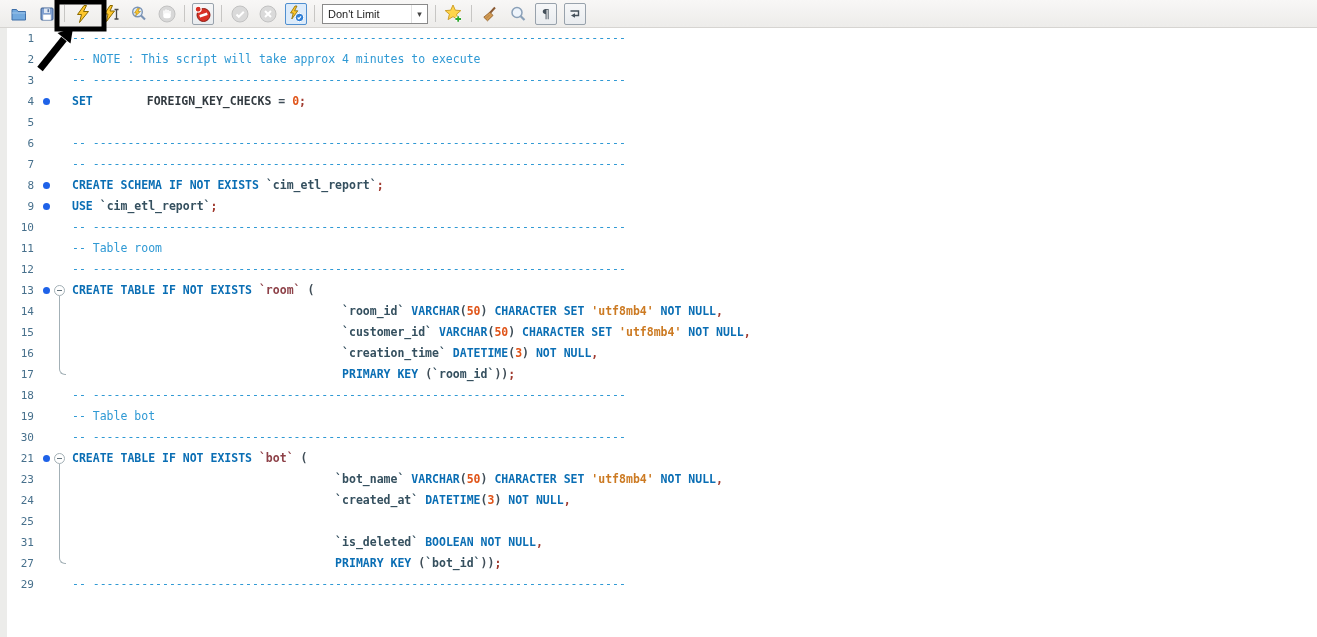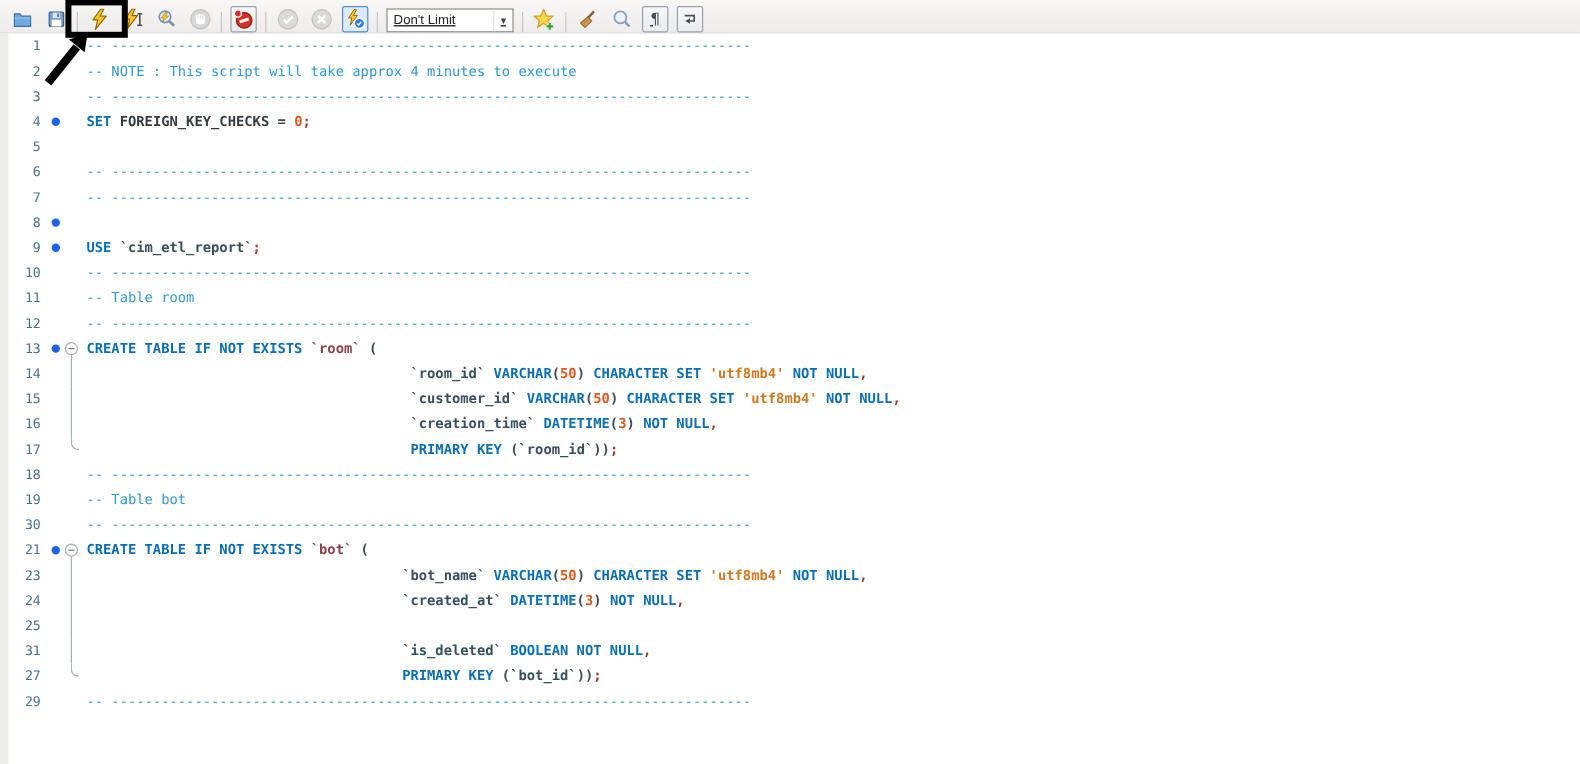--- a/index.html
+++ b/index.html
@@ -5,23 +5,22 @@
   html,body{margin:0;padding:0;}
   body{
     width:1317px;height:637px;overflow:hidden;position:relative;
     background:#ffffff;font-family:"Liberation Sans",sans-serif;
   }
   
   .toolbar{
     position:absolute;top:0;left:0;right:0;height:28px;
     background:linear-gradient(#f8f7f6,#edecea);
     border-bottom:1px solid #d6d4d1;
-    display:flex;align-items:flex-end;column-gap:7px;padding-left:8px;
+    display:flex;align-items:center;column-gap:7px;padding-left:8px;
     box-sizing:border-box;
-    text-decoration:underline;
   }
   .tbtn{width:21px;height:22px;display:flex;align-items:center;justify-content:center;flex:none;}
   .tbox{
     width:22px;height:22px;display:flex;align-items:center;justify-content:center;flex:none;
     border:1px solid #98a2ac;border-radius:2px;background:linear-gradient(#f6f7f8,#e9ecef);
     box-sizing:border-box;
   }
   .tbox.autocommit{border:1px solid #4f8fd0;background:#dcebfa;}
   .tsep{width:1px;height:17px;background:#c7c6c4;flex:none;}
   .combo{
@@ -55,21 +54,21 @@
   .fold-end{
     position:absolute;left:25px;top:0;width:7px;height:11px;box-sizing:border-box;
     border-left:1px solid var(--fold);border-bottom:1px solid var(--fold);
     border-bottom-left-radius:6px;
   }
   .code{white-space:pre;flex:none;}
   .tk{font-weight:bold;}
   .tk-cm{color:var(--cm);font-weight:normal;}
   .tk-kw{color:var(--kw);}
   .tk-id{color:var(--id);}
-  .tk-pl{color:var(--pl);}
+  .tk-pl{color:var(--pl);margin-left:47px;}
   .tk-tb{color:var(--tb);margin-top:36px;}
   .tk-nm{color:var(--nm);}
   .tk-st{color:var(--st);}
   .tk-pr{color:var(--pr);}
   .tk-op{color:var(--op);}
   
   .annot{position:absolute;top:0;left:0;pointer-events:none;z-index:20;}
 </style>
 </head>
 <body>
@@ -242,20 +241,21 @@
       <div class="line">
         <span class="lnum">7</span>
         <span class="gmark"></span>
         <span class="code"><span class="tk tk-cm">-- -----------------------------------------------------------------------------</span></span>
       </div>
       <div class="line">
         <span class="lnum">8</span>
         <span class="gmark">
           <i class="dot"></i>
         </span>
+        <span class="code"><span class="tk tk-kw">CREATE SCHEMA IF NOT EXISTS </span><span class="tk tk-id">`cim_etl_report`</span><span class="tk tk-op">;</span></span>
       </div>
       <div class="line">
         <span class="lnum">9</span>
         <span class="gmark">
           <i class="dot"></i>
         </span>
         <span class="code"><span class="tk tk-kw">USE </span><span class="tk tk-id">`cim_etl_report`</span><span class="tk tk-op">;</span></span>
       </div>
       <div class="line">
         <span class="lnum">10</span>

